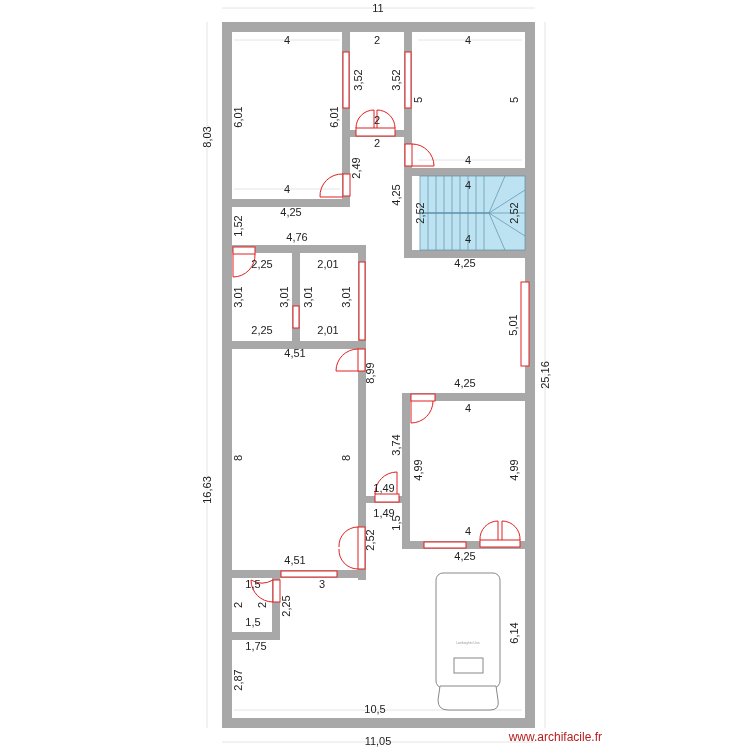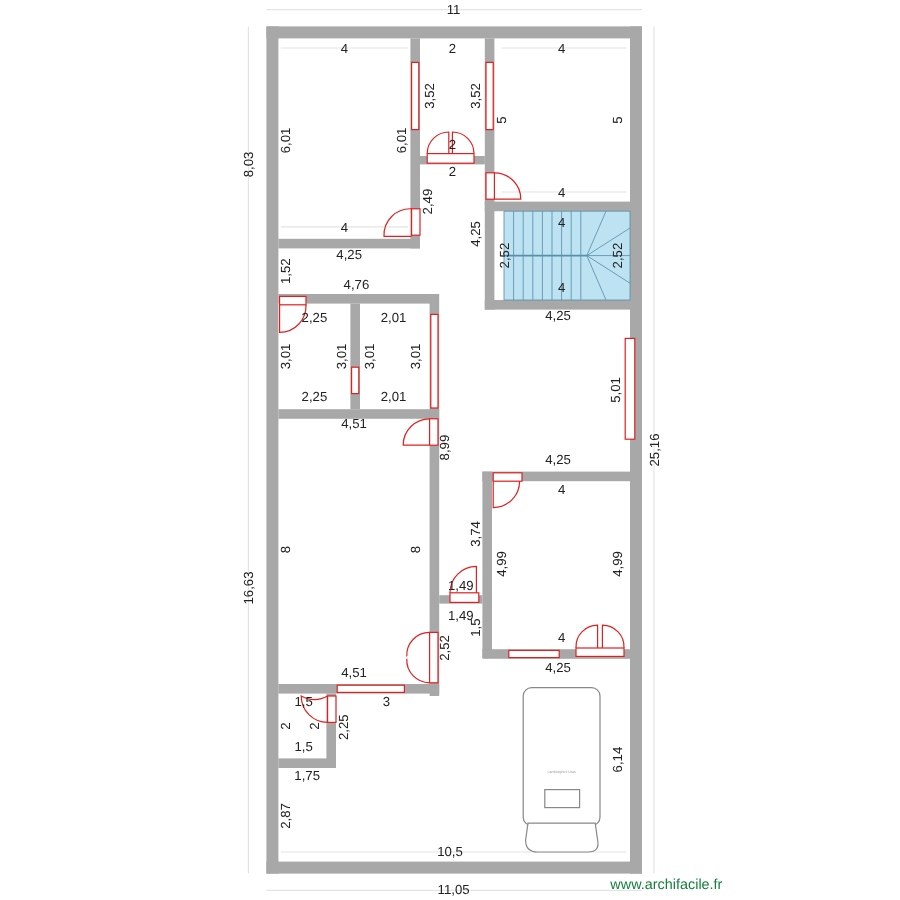--- a/index.html
+++ b/index.html
@@ -7,21 +7,21 @@
   #plan { position: absolute; left: 0; top: 0; width: 750px; height: 750px; }
   .wall { fill: #a8a8a8; }
   .dimline { stroke: #e4e4e4; stroke-width: 1; fill: none; }
   .dim { font-family: "Liberation Sans", sans-serif; font-size: 11px; fill: #222; }
   .door { stroke: #e02020; stroke-width: 1; fill: #ffffff; }
   .swing { stroke: #e02020; stroke-width: 1; fill: none; }
   .win { stroke: #e02020; stroke-width: 1; fill: #ffffff; }
   .stairs { fill: #bde3f3; stroke: #5a8fa8; stroke-width: 0.7; }
   .stairline { stroke: #5a8fa8; stroke-width: 0.7; }
   .car { fill: #ffffff; stroke: #888; stroke-width: 1; }
-  .watermark { position: absolute; right: 148px; bottom: 6px; font-size: 12px; color: #15803d; }
+  .watermark { position: absolute; right: 148px; bottom: 6px; font-size: 12px; color: #b91c1c; }
 </style>
 </head>
 <body>
 
 <svg id="plan" viewBox="0 0 750 750" xmlns="http://www.w3.org/2000/svg">
 
   <g>
     <line class="dimline" x1="222" y1="8" x2="535" y2="8"></line>
     <line class="dimline" x1="222" y1="742" x2="535" y2="742"></line>
     <line class="dimline" x1="207" y1="22" x2="207" y2="252"></line>

